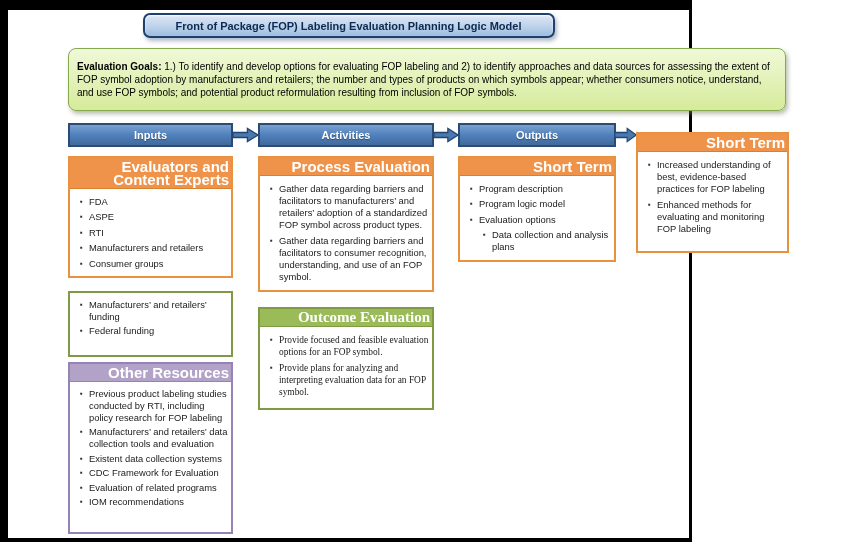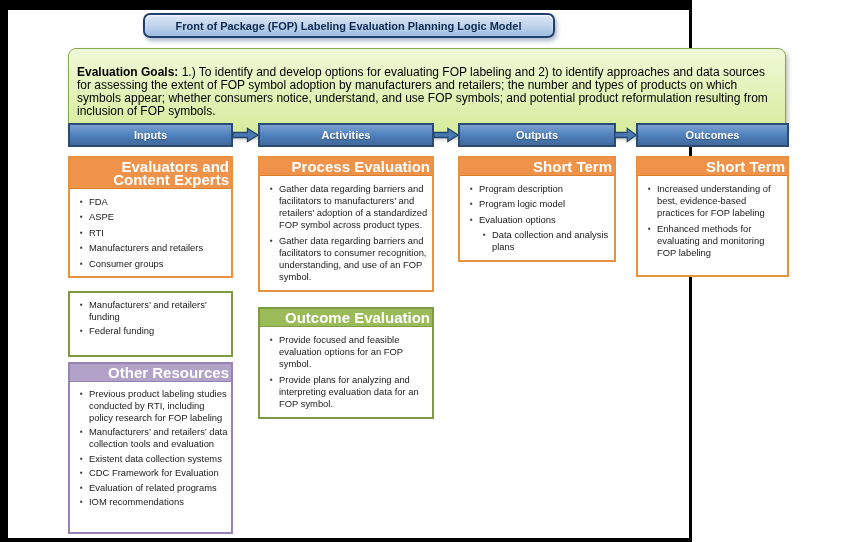--- a/index.html
+++ b/index.html
@@ -21,21 +21,21 @@
     width:412px;height:25px;box-sizing:border-box;border:2px solid var(--banner-border);
     border-radius:7px;background:linear-gradient(180deg,var(--banner-bg-top) 0%,#c4d6ec 45%,var(--banner-bg-bottom) 100%);
     box-shadow:inset 0 1px 2px rgba(255,255,255,.95), 2px 3px 4px rgba(110,130,160,.55);
     display:flex;align-items:center;justify-content:center;}
   .title-banner span{font-size:11px;font-weight:bold;color:var(--banner-text);}
 
   .goals-box{position:absolute;top:38px;left:60px;width:718px;box-sizing:border-box;
     min-height:55px;border:1.5px solid var(--goals-border);border-radius:8px;
     background:linear-gradient(180deg,var(--goals-bg-top),var(--goals-bg-bottom));
     box-shadow:2px 3px 4px rgba(120,130,100,.5);
-    padding:17px 8px;font-size:12px;line-height:13px;color:#000;}
+    padding:11px 8px;font-size:10px;line-height:13px;color:#000;}
   .goals-box .goals-label{font-weight:bold;}
 
   .col{position:absolute;top:113px;}
   #col-inputs{left:60px;width:165px;}
   #col-activities{left:250px;width:176px;}
   #col-outputs{left:450px;width:158px;}
   #col-outcomes{left:628px;width:153px;}
 
   .col-header{height:24px;box-sizing:border-box;border:2px solid var(--header-blue-border);
     background:linear-gradient(180deg,var(--header-blue-light) 0%,var(--header-blue) 50%,var(--header-blue-dark) 100%);
@@ -65,21 +65,21 @@
   .box-body li::before{content:"▪";position:absolute;left:3px;top:0;font-size:8px;color:#333;}
   .box-body li.sub{margin-left:13px;}
 
   
   .b-0-0{min-height:116px;margin-bottom:13px;}
   .b-0-0 li{margin:3.5px 0;}
   .b-0-1{min-height:66px;margin-bottom:5px;}
   .b-0-2{min-height:172px;}
   .b-1-0{min-height:134px;margin-bottom:15px;}
   .b-1-0 li, .b-1-1 li{margin:4px 0;}
-  .b-1-1{min-height:103px;}
+  .b-1-1{min-height:103px;font-family:Liberation Serif, serif;}
   .b-2-0{min-height:106px;}
   .b-2-0 li{margin:3.5px 0;}
   .b-3-0{min-height:121px;}
   .b-3-0 li{margin:4px 0;}
 </style>
 </head>
 <body>
 
 <div class="frame">
   <div class="page">
@@ -178,21 +178,20 @@
             </div>
           </div>
         </div>
     </div>
 
     <svg class="flow-arrow" id="arrow-3" viewBox="0 0 28 16" preserveAspectRatio="none">
       <polygon points="1,5.5 16,5.5 16,1.5 27,8 16,14.5 16,10.5 1,10.5" fill="#4a78b0" stroke="#24466e" stroke-width="1.4"></polygon>
     </svg>
 
     <div class="col" id="col-outcomes">
-      <div class="col-header">Outcomes</div>
       <div class="boxes">
           <div class="box theme-orange b-3-0">
             <div class="box-header">Short Term</div>
             <div class="box-body">
               <ul>
                 <li>Increased understanding of best, evidence-based practices for FOP labeling</li>
                 <li>Enhanced methods for evaluating and monitoring FOP labeling</li>
               </ul>
             </div>
           </div>

